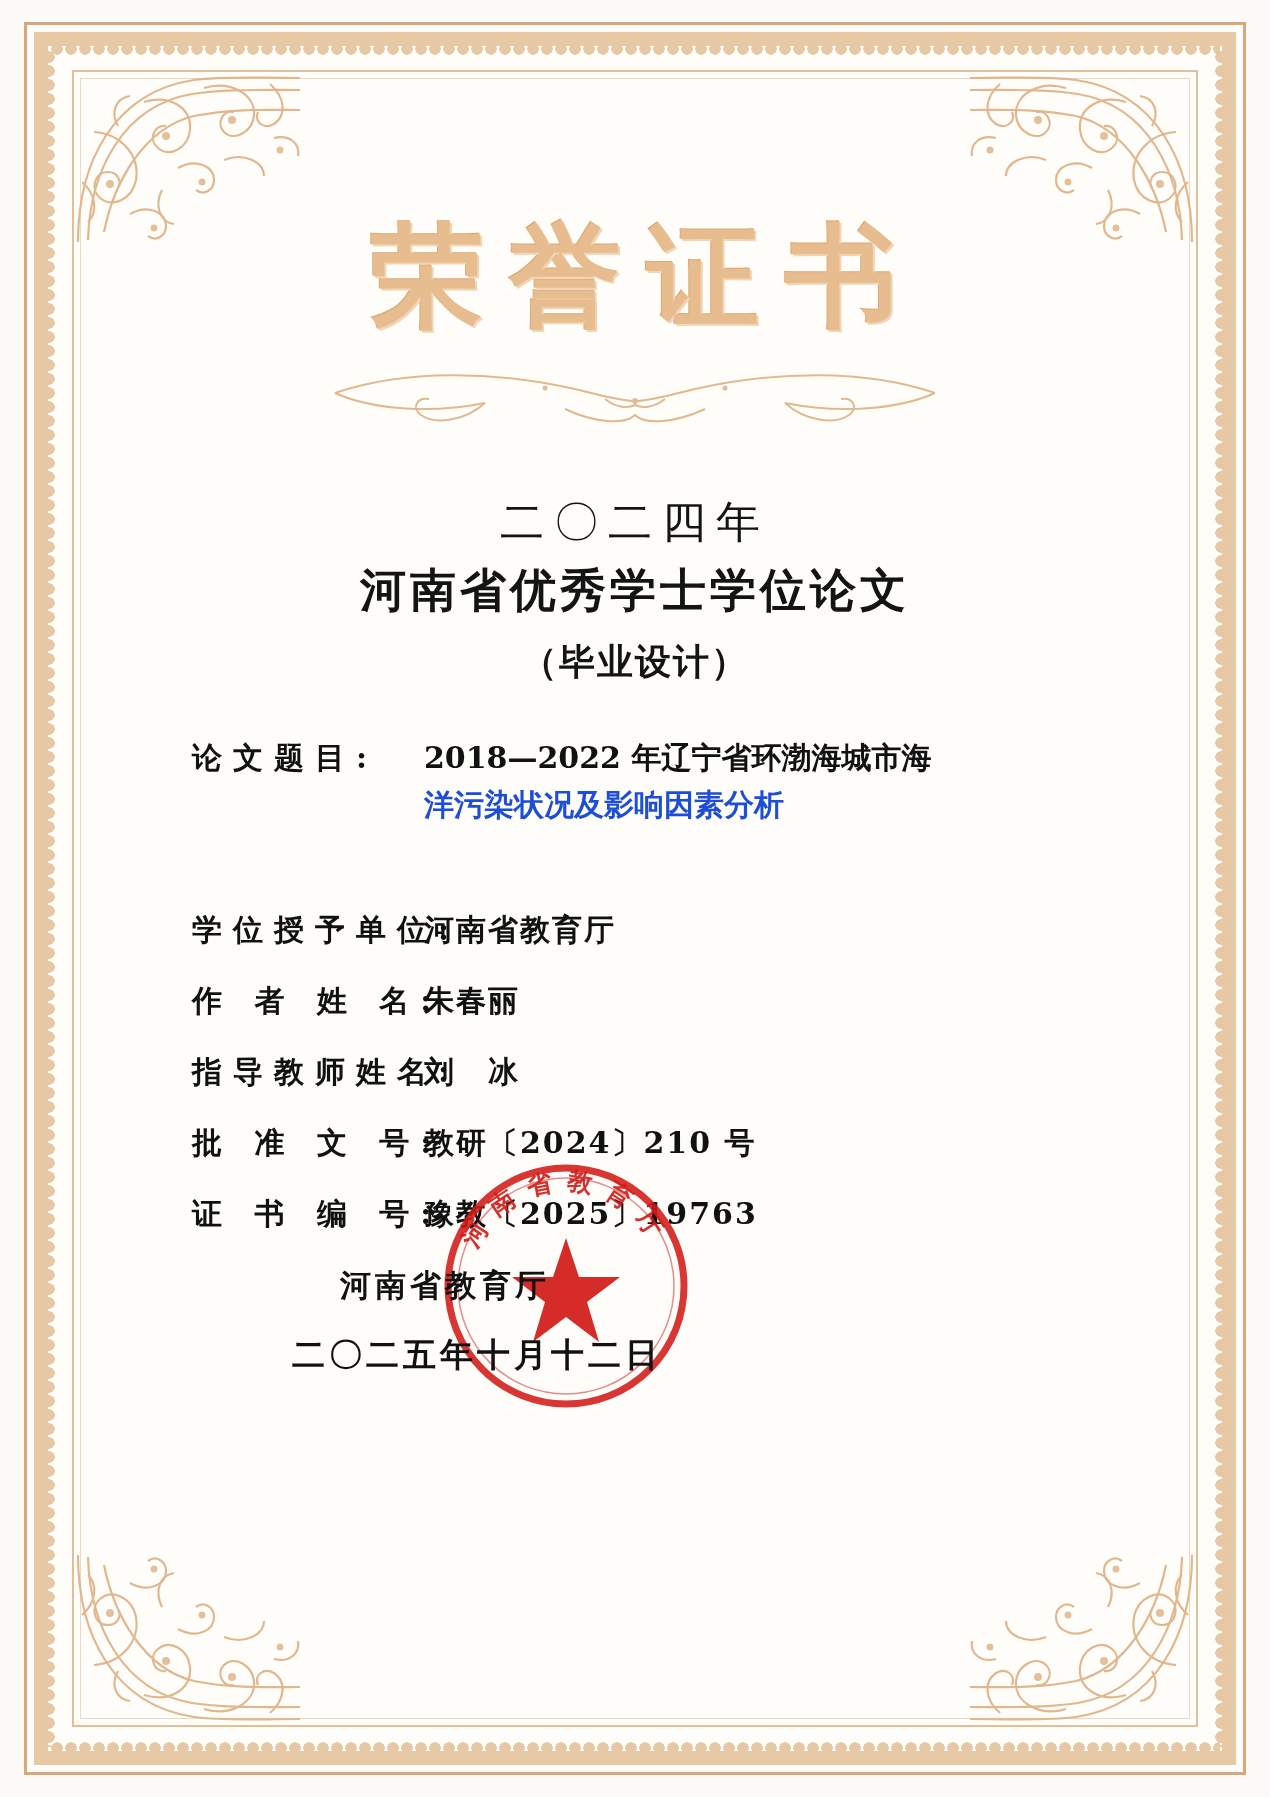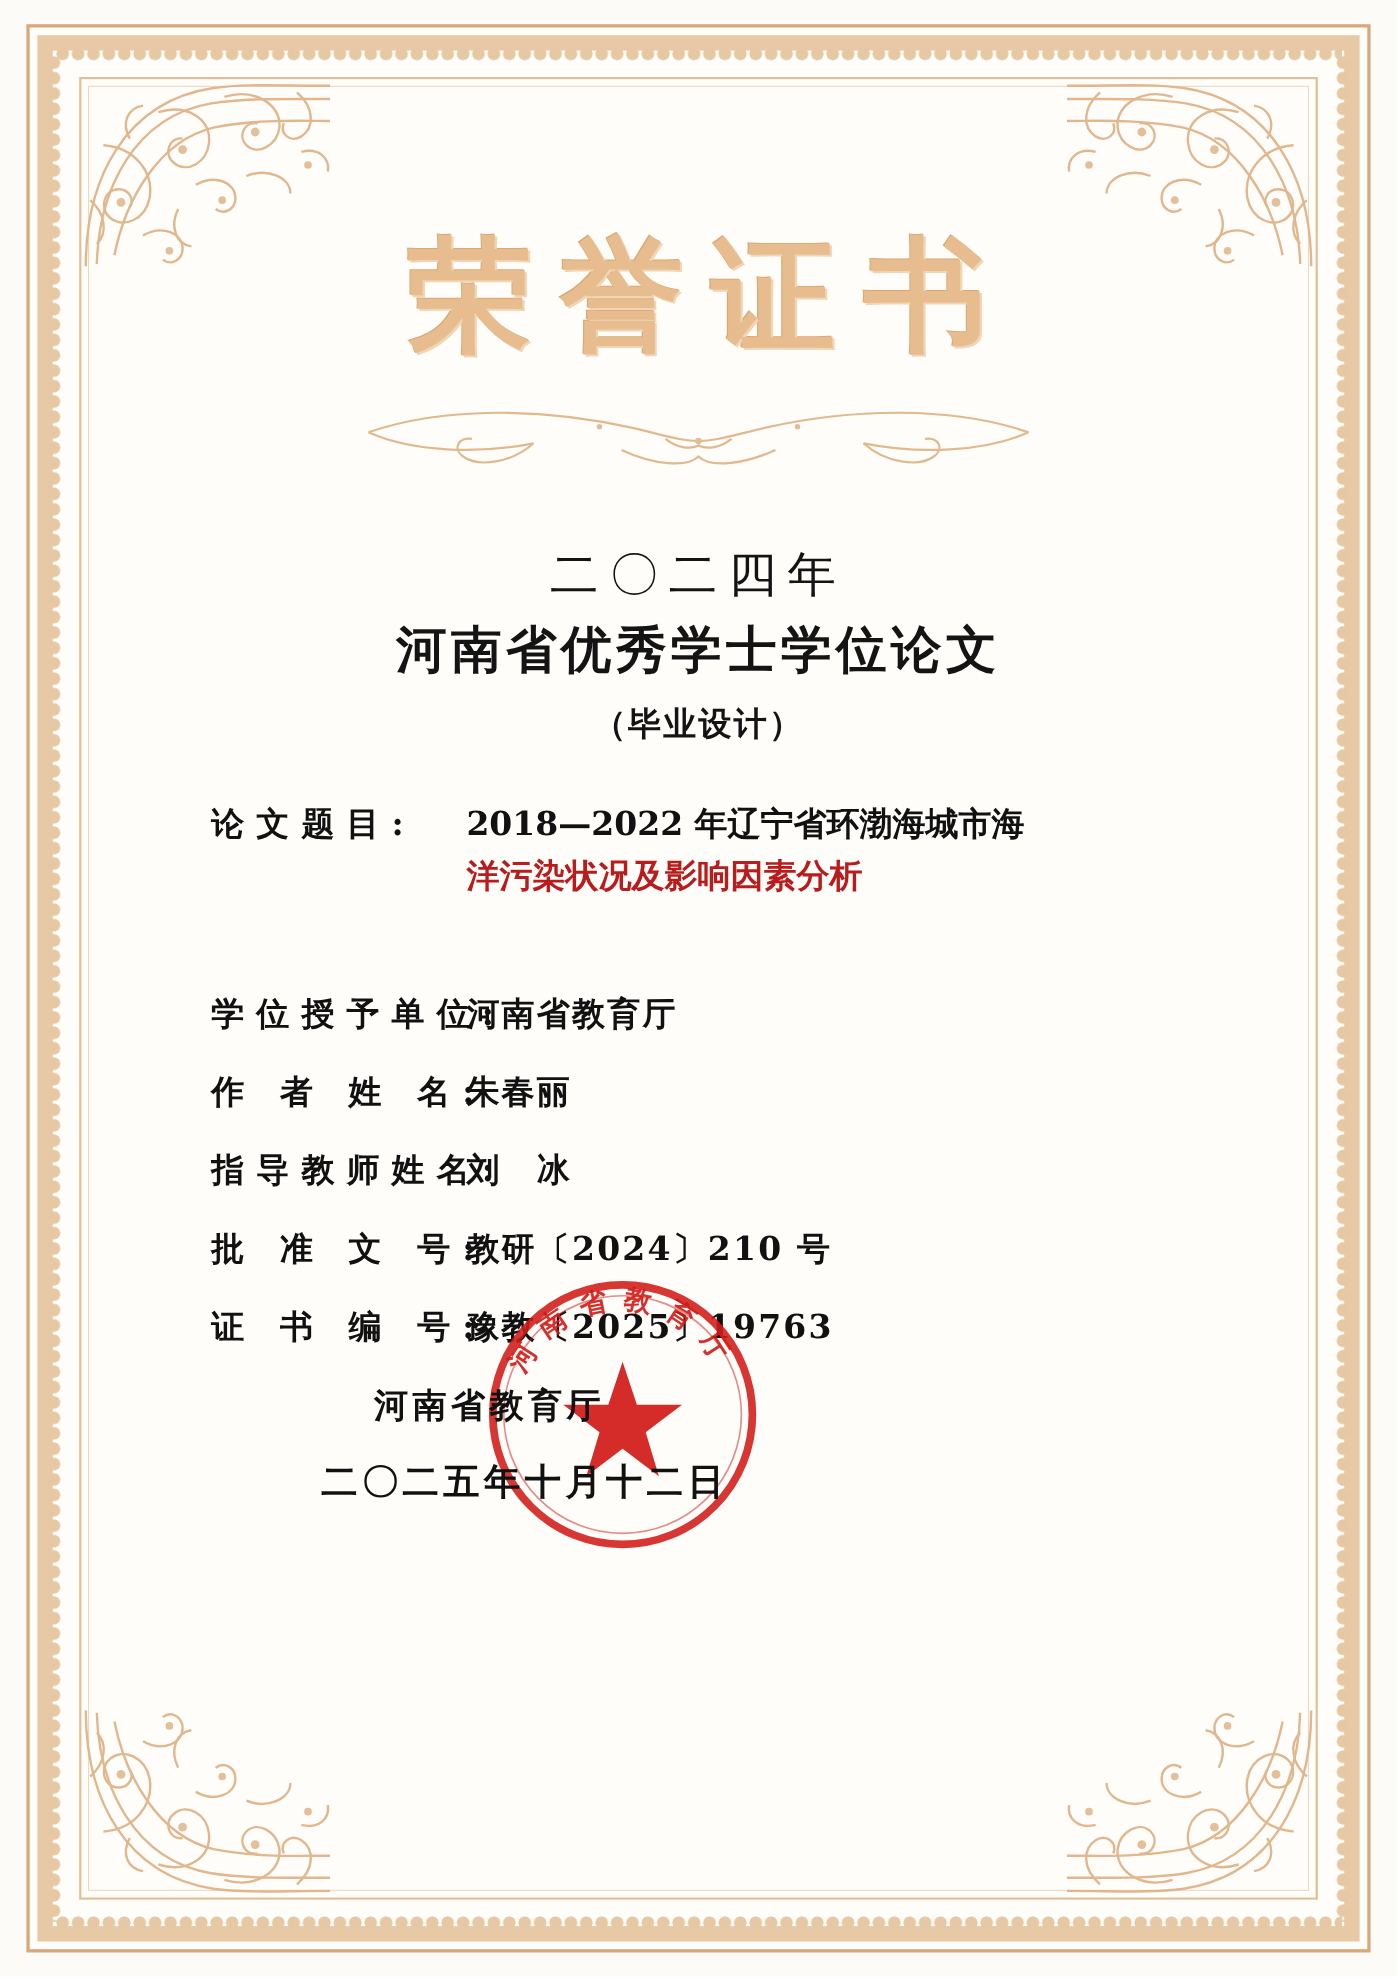--- a/index.html
+++ b/index.html
@@ -96,21 +96,21 @@
     position: absolute;
     left: 100px;
     right: 100px;
     top: 96px;
     bottom: 96px;
   }
 
   .cert-title {
     text-align: center;
     margin-top: 120px;
-    font-family: Liberation Mono, monospace;
+    font-family: Liberation Serif, serif;
     font-size: 112px;
     letter-spacing: 26px;
     font-weight: 700;
     color: #e7bd8f;
     text-shadow: 2px 2px 0 #f1d5b4, -1px -1px 0 #dba974;
     line-height: 1.1;
     padding-left: 24px;
   }
 
   .divider {
@@ -134,21 +134,21 @@
     margin-top: 8px;
     font-size: 46px;
     font-weight: 700;
     letter-spacing: 4px;
     color: #141414;
     font-family: "DejaVu Serif", "Liberation Serif", serif;
   }
   .award-sub {
     text-align: center;
     margin-top: 16px;
-    font-size: 30px;
+    font-size: 36px;
     font-weight: 700;
     letter-spacing: 2px;
     color: #141414;
     font-family: "DejaVu Serif", "Liberation Serif", serif;
   }
 
   .thesis-block {
     margin-top: 48px;
     padding-left: 92px;
     padding-right: 40px;
@@ -163,21 +163,21 @@
   }
   .label-spread {
     display: inline-block;
     width: 232px;
     letter-spacing: 11px;
   }
   .thesis-cont {
     padding-left: 232px;
     font-size: 30px;
     font-weight: 700;
-    color: #b91c1c;
+    color: #1d4ed8;
     line-height: 1.55;
     font-family: "DejaVu Serif", "Liberation Serif", serif;
   }
 
   .fields {
     margin-top: 82px;
     padding-left: 92px;
   }
   .field-row {
     font-size: 30px;

